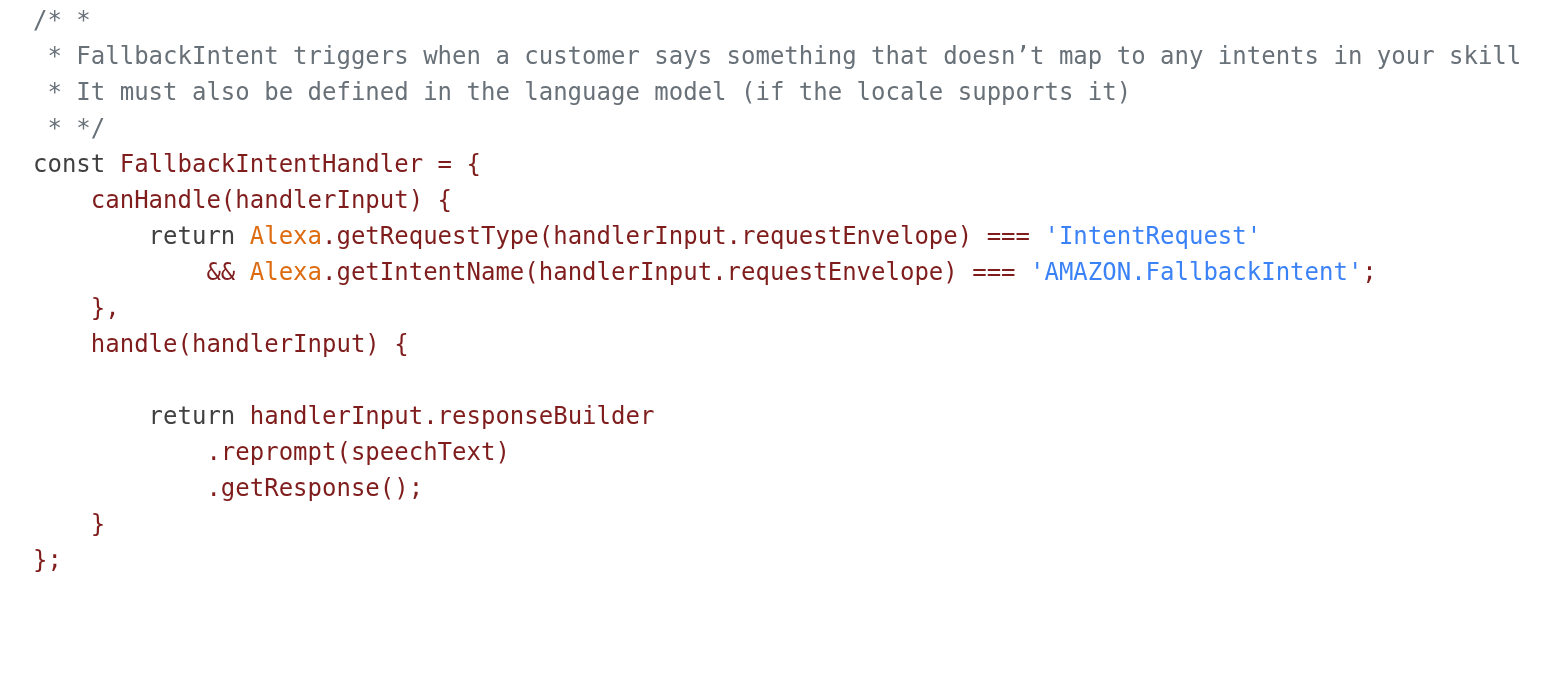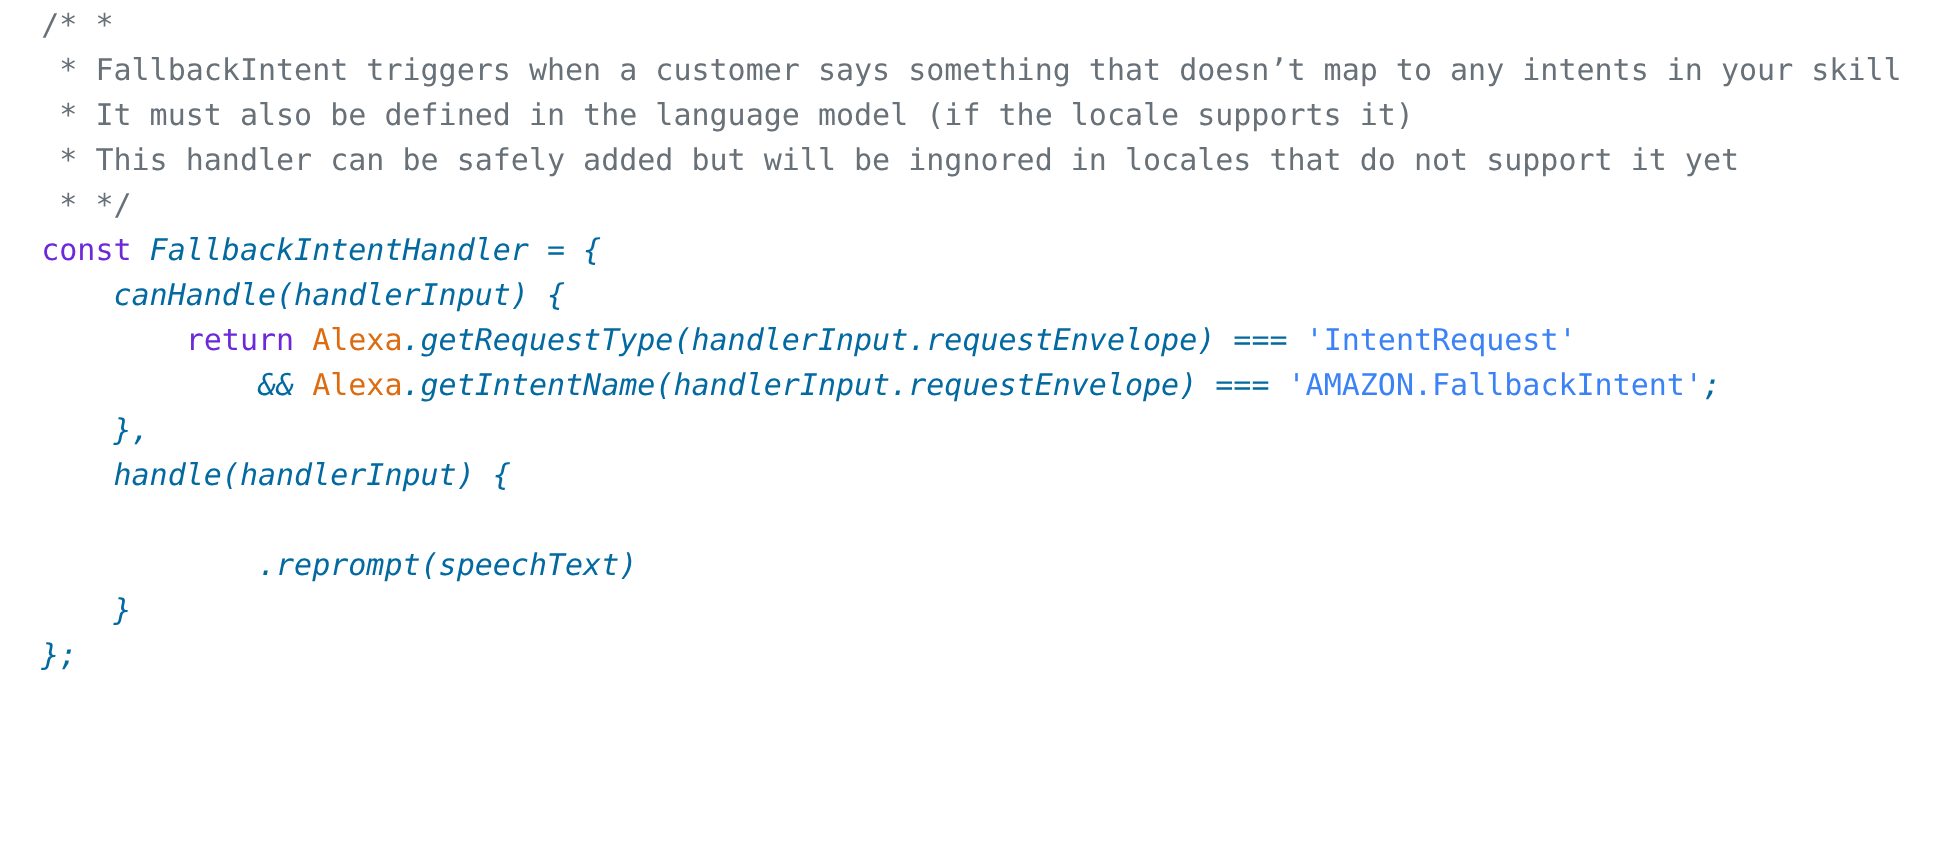--- a/index.html
+++ b/index.html
@@ -19,38 +19,39 @@
     padding: 2px 0 0 33px;
     font-family: "DejaVu Sans Mono", "Liberation Mono", monospace;
     font-size: 24px;
     line-height: 36px;
     background: #ffffff;
   }
   .code-line {
     white-space: pre;
     height: 36px;
   }
-  .tok-default { color: #0369a1; font-style: italic; }
+  .tok-default { color: #7f1d1d; }
   .tok-comment { color: #687078; }
-  .tok-keyword { color: #6d28d9; }
+  .tok-keyword { color: #404040; }
   .tok-class   { color: #dd6b10; margin-top: 13px; }
   .tok-string  { color: #3b82f6; }
 </style>
 </head>
 <body>
 
 <div class="code-block" id="code-block">
     <div class="code-line"><span class="tok-comment">/* *</span></div>
     <div class="code-line"><span class="tok-comment"> * FallbackIntent triggers when a customer says something that doesn’t map to any intents in your skill</span></div>
     <div class="code-line"><span class="tok-comment"> * It must also be defined in the language model (if the locale supports it)</span></div>
-    <div class="code-line"><span class="tok-comment"> * This handler can be safely added but will be ingnored in locales that do not support it yet</span></div>
     <div class="code-line"><span class="tok-comment"> * */</span></div>
     <div class="code-line"><span class="tok-keyword">const</span><span class="tok-default"> FallbackIntentHandler = {</span></div>
     <div class="code-line"><span class="tok-default">    canHandle(handlerInput) {</span></div>
     <div class="code-line"><span class="tok-default">        </span><span class="tok-keyword">return</span><span class="tok-default"> </span><span class="tok-class">Alexa</span><span class="tok-default">.getRequestType(handlerInput.requestEnvelope) === </span><span class="tok-string">'IntentRequest'</span></div>
     <div class="code-line"><span class="tok-default">            &amp;&amp; </span><span class="tok-class">Alexa</span><span class="tok-default">.getIntentName(handlerInput.requestEnvelope) === </span><span class="tok-string">'AMAZON.FallbackIntent'</span><span class="tok-default">;</span></div>
     <div class="code-line"><span class="tok-default">    },</span></div>
     <div class="code-line"><span class="tok-default">    handle(handlerInput) {</span></div>
     <div class="code-line"></div>
+    <div class="code-line"><span class="tok-default">        </span><span class="tok-keyword">return</span><span class="tok-default"> handlerInput.responseBuilder</span></div>
     <div class="code-line"><span class="tok-default">            .reprompt(speechText)</span></div>
+    <div class="code-line"><span class="tok-default">            .getResponse();</span></div>
     <div class="code-line"><span class="tok-default">    }</span></div>
     <div class="code-line"><span class="tok-default">};</span></div>
   </div>
 
 </body></html>

